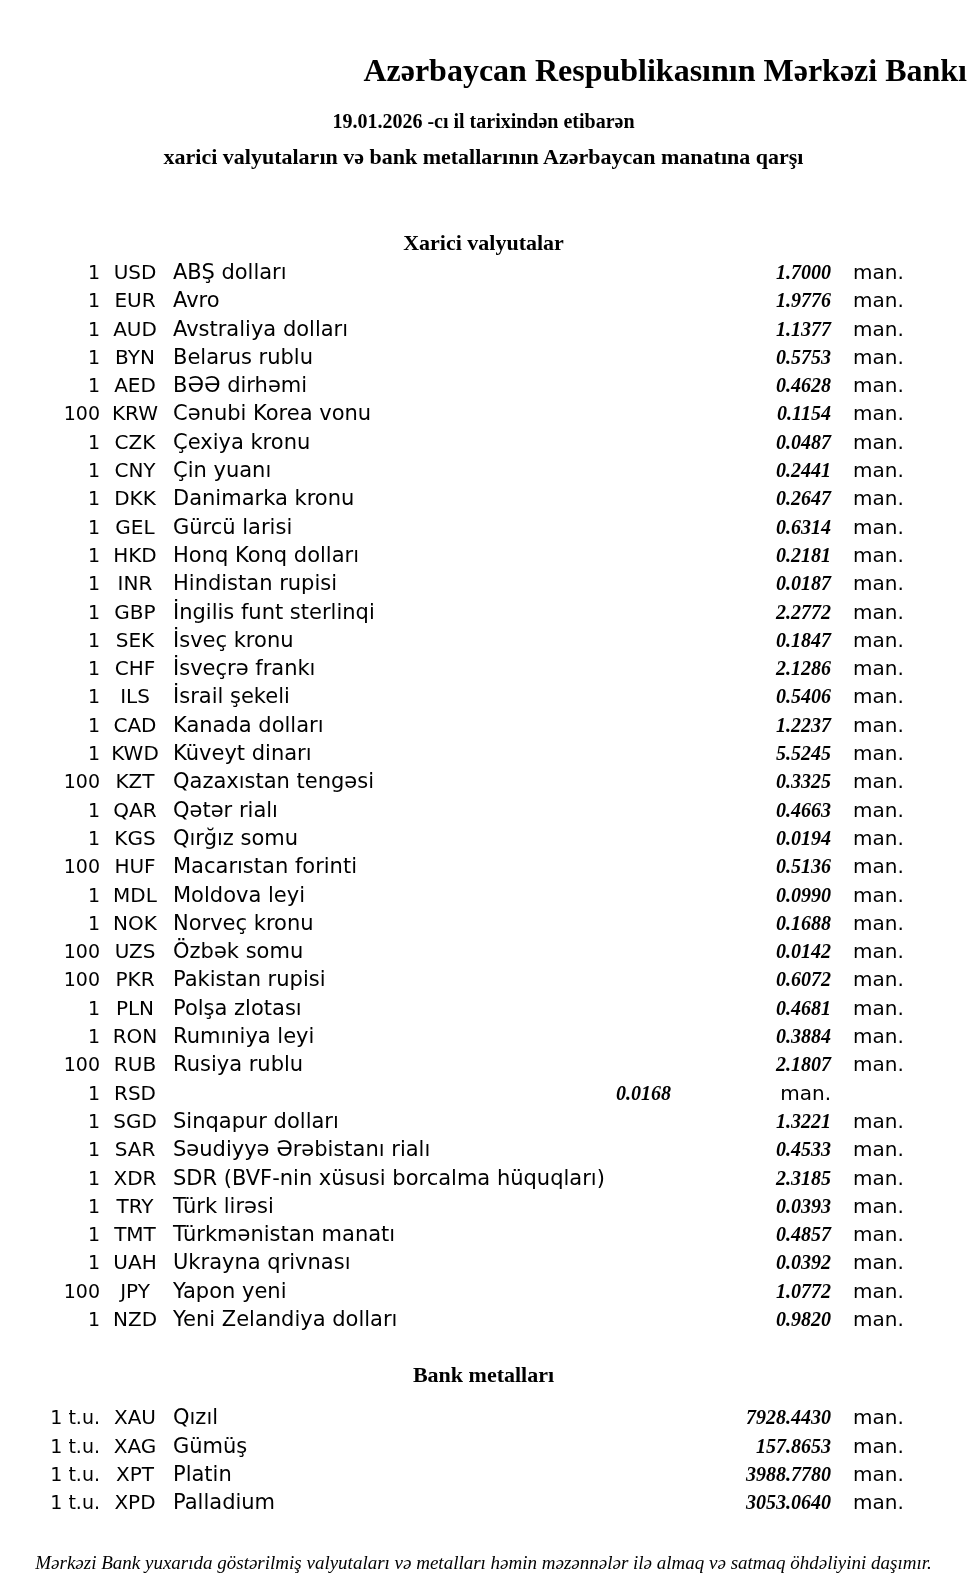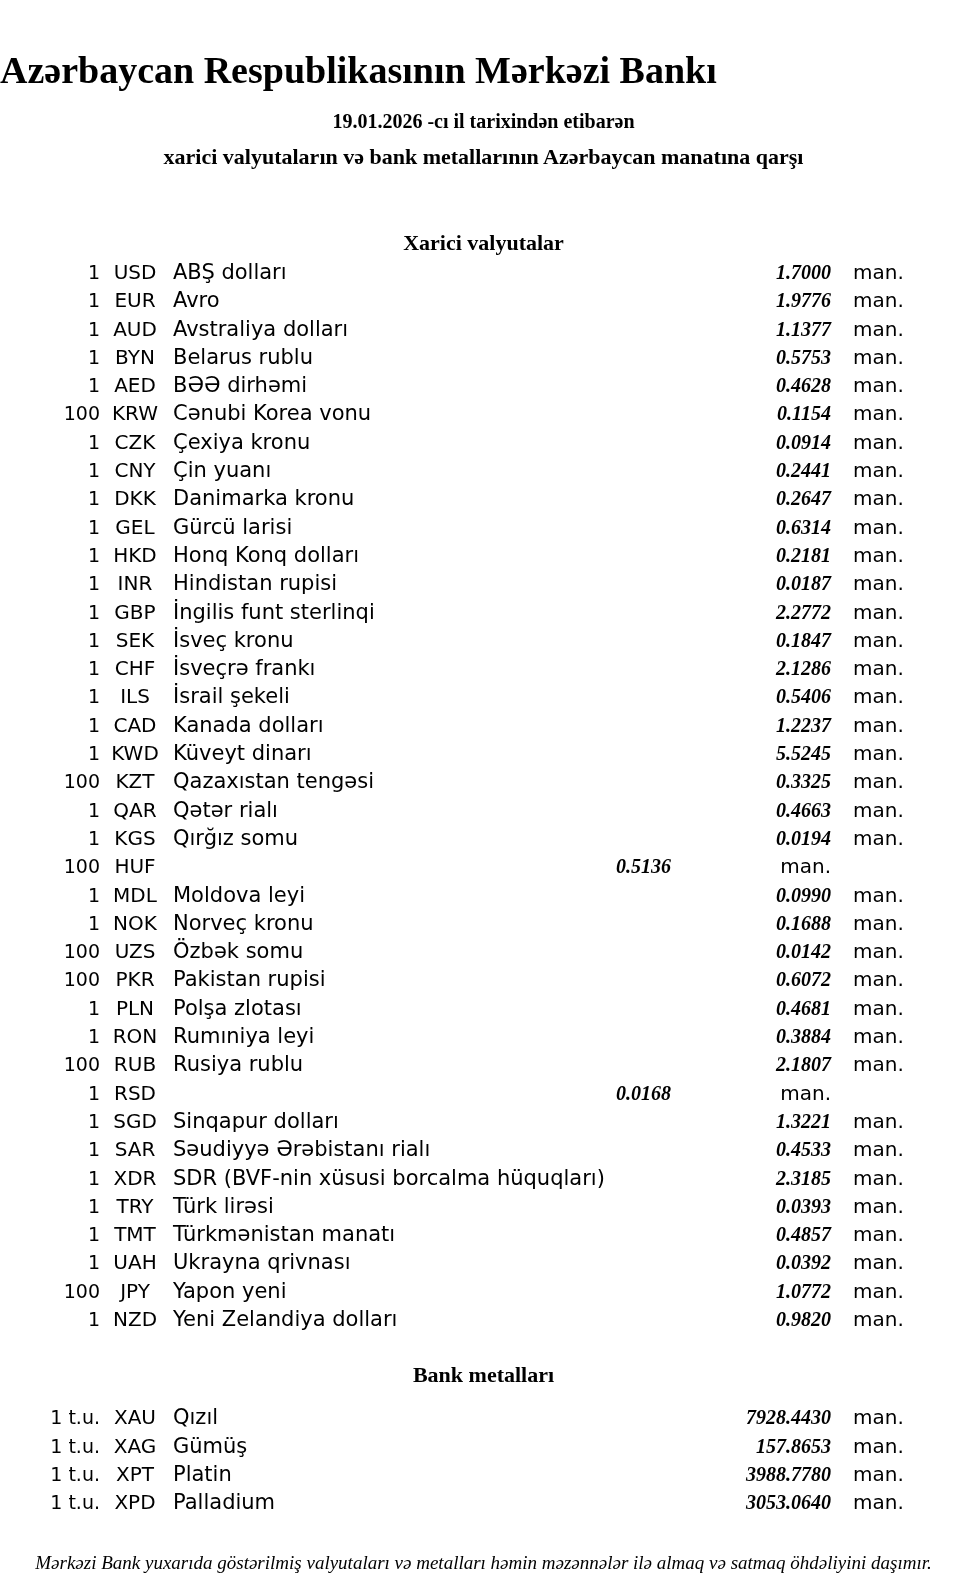--- a/index.html
+++ b/index.html
@@ -5,23 +5,23 @@
   html, body { margin: 0; padding: 0; }
   body {
     width: 967px; height: 1589px;
     background: #ffffff; color: #000000;
     font-family: "DejaVu Sans", sans-serif;
     overflow: hidden;
   }
   .page { position: relative; width: 967px; height: 1589px; }
 
   .title {
-    margin: 52px 0 0 0; text-align: left;
+    margin: 52px 0 0 0; text-align: right;
     font-family: "Liberation Serif", serif; font-weight: bold;
-    font-size: 38px; line-height: 36px;
+    font-size: 32px; line-height: 36px;
   }
   .date-line {
     margin-top: 20px; text-align: center;
     font-family: "Liberation Serif", serif; font-weight: bold;
     font-size: 20px; line-height: 26px;
   }
   .subtitle {
     margin-top: 9px; text-align: center;
     font-family: "Liberation Serif", serif; font-weight: bold;
     font-size: 22px; line-height: 28px;
@@ -111,21 +111,21 @@
         <span class="cell-qty">100</span>
         <span class="cell-code">KRW</span>
         <span class="cell-name">Cənubi Korea vonu</span>
         <span class="cell-rate">0.1154</span>
         <span class="cell-unit">man.</span>
       </div>
       <div class="row">
         <span class="cell-qty">1</span>
         <span class="cell-code">CZK</span>
         <span class="cell-name">Çexiya kronu</span>
-        <span class="cell-rate">0.0914</span>
+        <span class="cell-rate">0.0487</span>
         <span class="cell-unit">man.</span>
       </div>
       <div class="row">
         <span class="cell-qty">1</span>
         <span class="cell-code">CNY</span>
         <span class="cell-name">Çin yuanı</span>
         <span class="cell-rate">0.2441</span>
         <span class="cell-unit">man.</span>
       </div>
       <div class="row">
@@ -215,20 +215,21 @@
       <div class="row">
         <span class="cell-qty">1</span>
         <span class="cell-code">KGS</span>
         <span class="cell-name">Qırğız somu</span>
         <span class="cell-rate">0.0194</span>
         <span class="cell-unit">man.</span>
       </div>
       <div class="row">
         <span class="cell-qty">100</span>
         <span class="cell-code">HUF</span>
+        <span class="cell-name">Macarıstan forinti</span>
         <span class="cell-rate">0.5136</span>
         <span class="cell-unit">man.</span>
       </div>
       <div class="row">
         <span class="cell-qty">1</span>
         <span class="cell-code">MDL</span>
         <span class="cell-name">Moldova leyi</span>
         <span class="cell-rate">0.0990</span>
         <span class="cell-unit">man.</span>
       </div>

